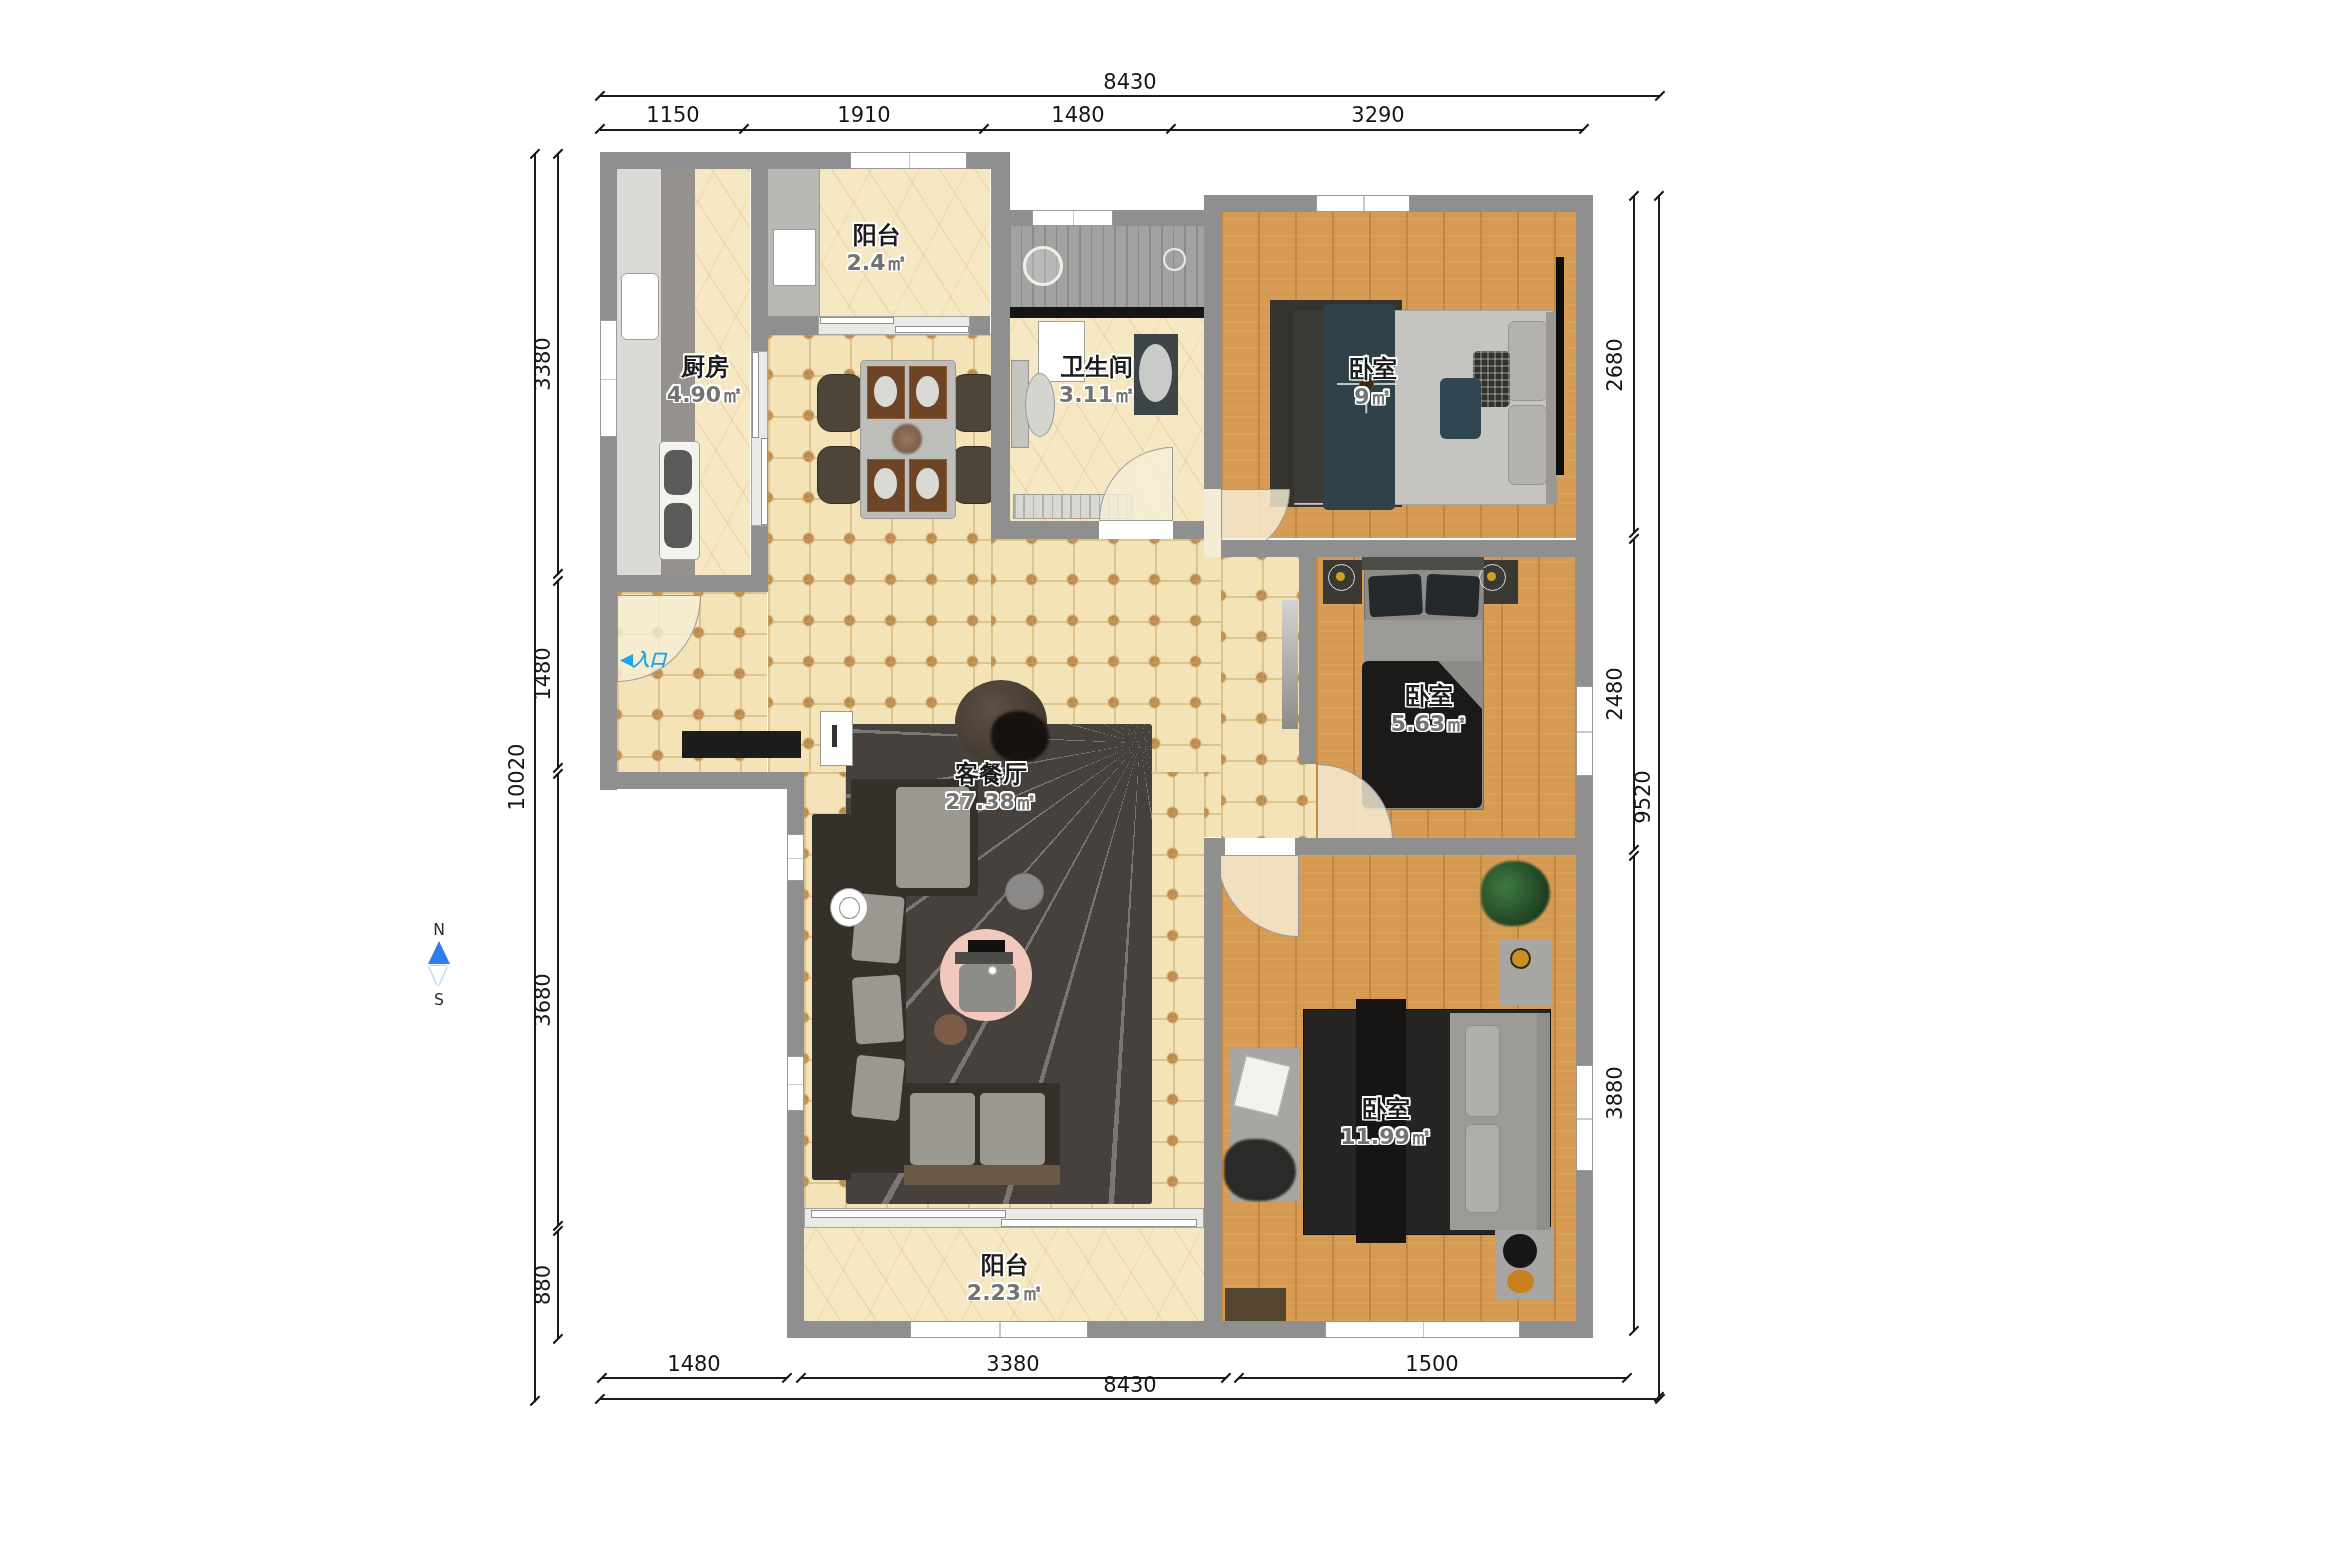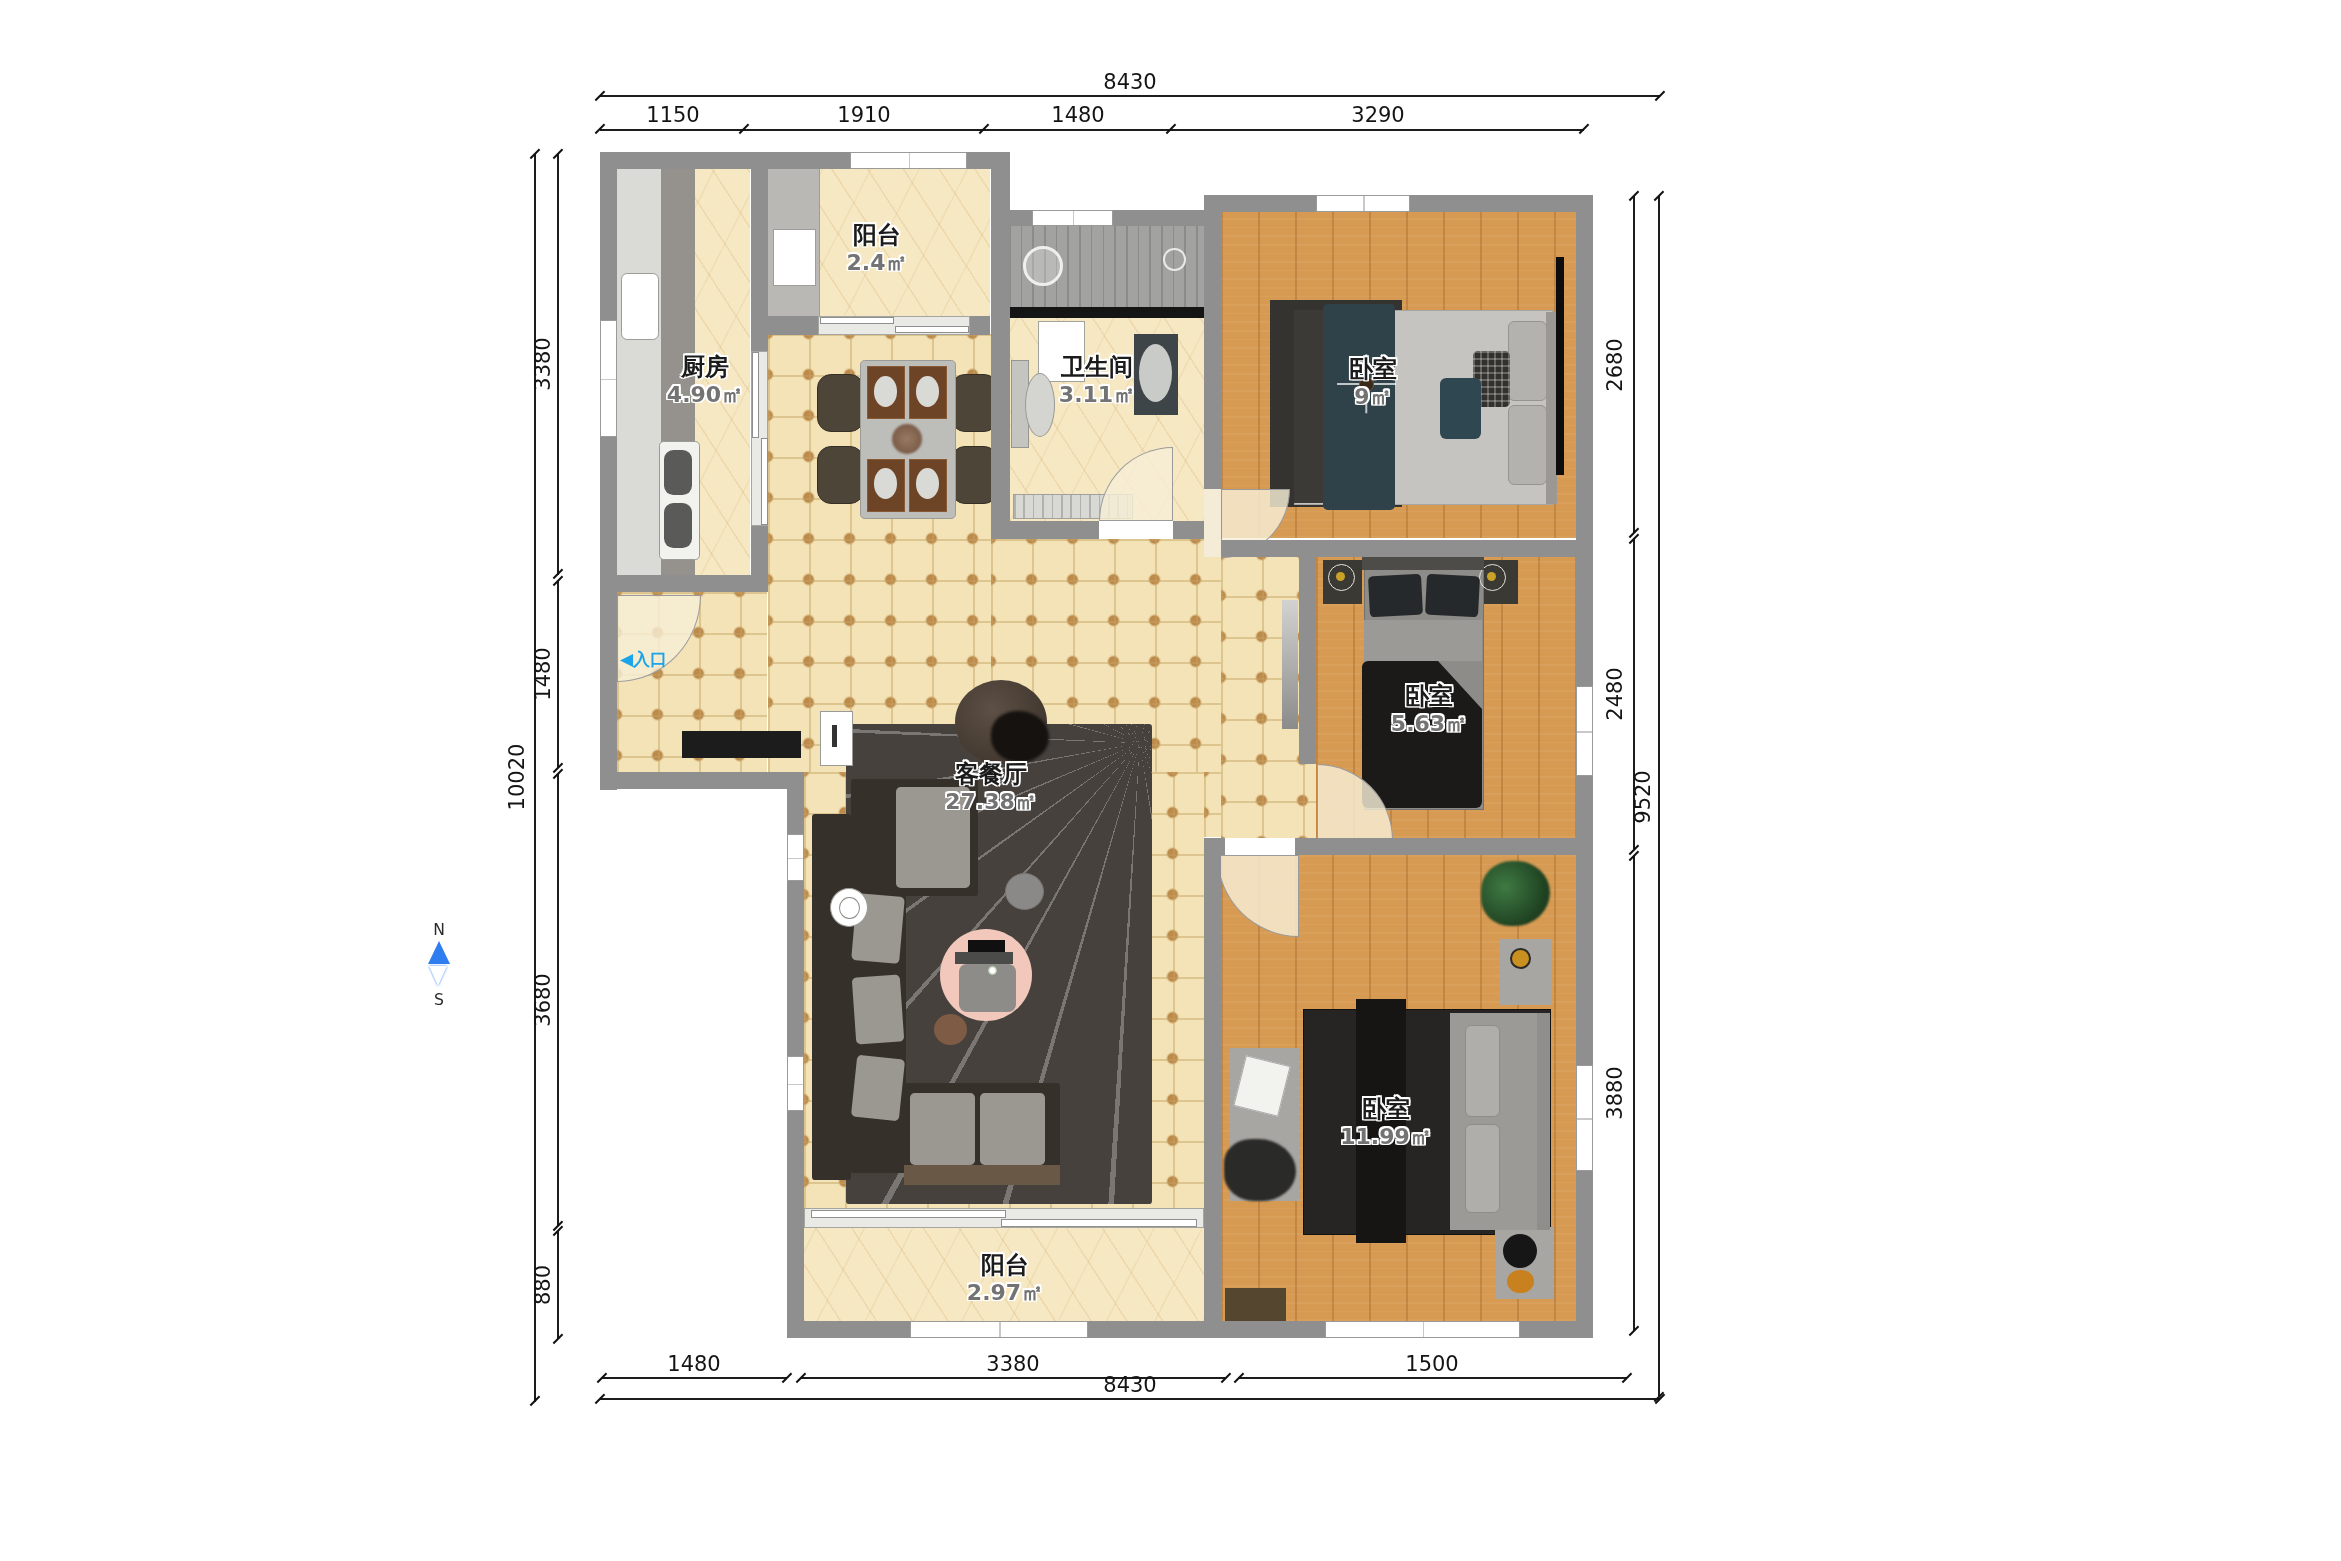--- a/index.html
+++ b/index.html
@@ -261,24 +261,24 @@
   <div class="abs room-label" style="left:991px;top:787px;">
     <span class="room-name">客餐厅</span>
     <span class="room-area">27.38㎡</span>
   </div>
   <div class="abs room-label" style="left:1386px;top:1122px;">
     <span class="room-name">卧室</span>
     <span class="room-area">11.99㎡</span>
   </div>
   <div class="abs room-label" style="left:1005px;top:1278px;">
     <span class="room-name">阳台</span>
-    <span class="room-area">2.97㎡</span>
-  </div>
-
-  <div class="abs entr" style="left:620px;top:648px;">
+    <span class="room-area">2.23㎡</span>
+  </div>
+
+  <div class="abs entr" style="left:620px;top:648px;font-style:italic;">
     <span>◀</span><span>入口</span>
   </div>
 
   <div class="abs compass-label" style="left:439px;top:921px;">N</div>
   <div class="abs" style="left:428px;top:941px;width:0;height:0;border-left:11px solid transparent;border-right:11px solid transparent;border-bottom:23.4px solid #2e7ef0;z-index:60;"></div>
   <div class="abs" style="left:429px;top:966px;width:0;height:0;border-left:9.4px solid transparent;border-right:9.4px solid transparent;border-top:20px solid #ffffff;filter:drop-shadow(0 0 0.8px #2e7ef0);z-index:60;"></div>
   <div class="abs compass-label" style="left:439px;top:991px;">S</div>
 
   <div class="abs dim" style="left:600px;top:95px;width:1060px;height:1.6px;"></div>
   <div class="abs dimlab" style="left:1130px;top:94px;">8430</div>

